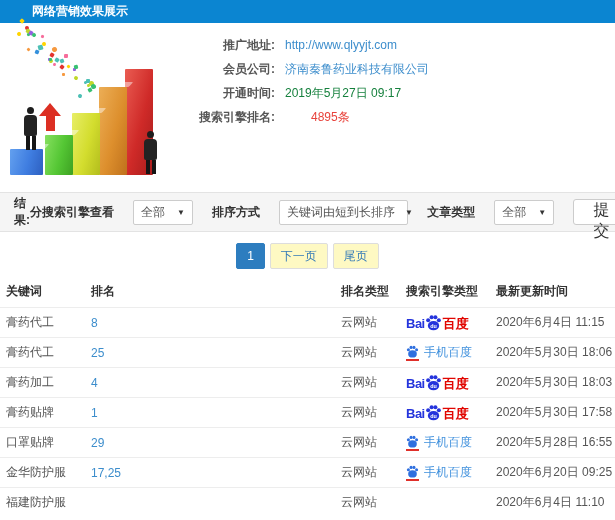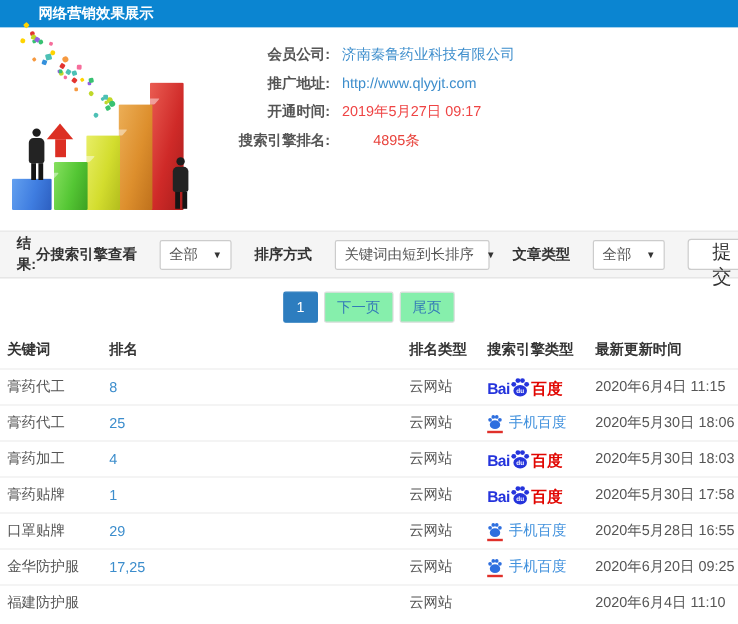--- a/index.html
+++ b/index.html
@@ -14,21 +14,21 @@
   .titlebar {
     height: 23px; line-height: 23px; background: #0b85d1; color: #fff;
     padding-left: 32px; font-weight: bold; font-size: 12px;
   }
 
   
   .info-section { position: relative; height: 169px; background: #fff; }
   .info-list { margin-left: 175px; padding-top: 10px; }
   .info-row { display: flex; align-items: center; height: 24px; }
   .info-label { width: 100px; text-align: right; font-weight: bold; color: #555; }
-  .info-value { margin-left: 10px; text-decoration: none; color: #ef4444; }
+  .info-value { margin-left: 10px; text-decoration: none; color: #15803d; }
   .info-value.link { color: #3c8dcc; cursor: pointer; }
   .info-value.highlight { color: #e8433c; margin-left: 36px; }
 
   
   .illustration { position: absolute; left: 8px; top: 4px; width: 165px; height: 150px; }
   .bar { position: absolute; bottom: 2px; border-radius: 1px; }
   .bar::before {
     content: ""; position: absolute; left: 2px; right: -4px; top: -5px; height: 5px;
     background: rgba(255,255,255,.45); transform: skewX(-42deg); border-radius: 1px;
   }
@@ -74,21 +74,21 @@
   .submit-btn {
     background: #fff; border: 1px solid #ccc; border-radius: 3px; height: 26px;
     padding: 0 13px; color: #333; font-size: 16px; cursor: pointer;
     font-family: "Liberation Sans", sans-serif;
   }
 
   
   .pagination { display: flex; justify-content: center; gap: 5px; padding: 11px 0 7px; }
   .page-btn {
     min-width: 28px; height: 26px; line-height: 24px; text-align: center;
-    border: 1px solid #ddd; border-radius: 2px; background: #86efac; color: #337ab7;
+    border: 1px solid #ddd; border-radius: 2px; background: #fef9c3; color: #337ab7;
     padding: 0 10px; cursor: pointer;
   }
   .page-btn.active { background: #2d7dbf; border-color: #2d7dbf; color: #fff; cursor: default; }
 
   
   table { width: 615px; border-collapse: collapse; table-layout: fixed; }
   th {
     text-align: left; font-weight: bold; color: #333; font-size: 12px;
     padding: 7px 0 7px 6px; white-space: nowrap;
   }
@@ -176,26 +176,26 @@
           <div class="torso"></div>
           <div class="legs">
             <i></i>
             <i></i>
           </div>
       </div>
     </div>
 
     <div class="info-list">
       <div class="info-row">
+        <span class="info-label">推广地址:</span>
+        <a class="info-value link">http://www.qlyyjt.com</a>
+      </div>
+      <div class="info-row">
         <span class="info-label">会员公司:</span>
         <a class="info-value link">济南秦鲁药业科技有限公司</a>
-      </div>
-      <div class="info-row">
-        <span class="info-label">推广地址:</span>
-        <a class="info-value link">http://www.qlyyjt.com</a>
       </div>
       <div class="info-row">
         <span class="info-label">开通时间:</span>
         <span class="info-value">2019年5月27日 09:17</span>
       </div>
       <div class="info-row">
         <span class="info-label">搜索引擎排名:</span>
         <span class="info-value highlight">4895条</span>
       </div>
     </div>

